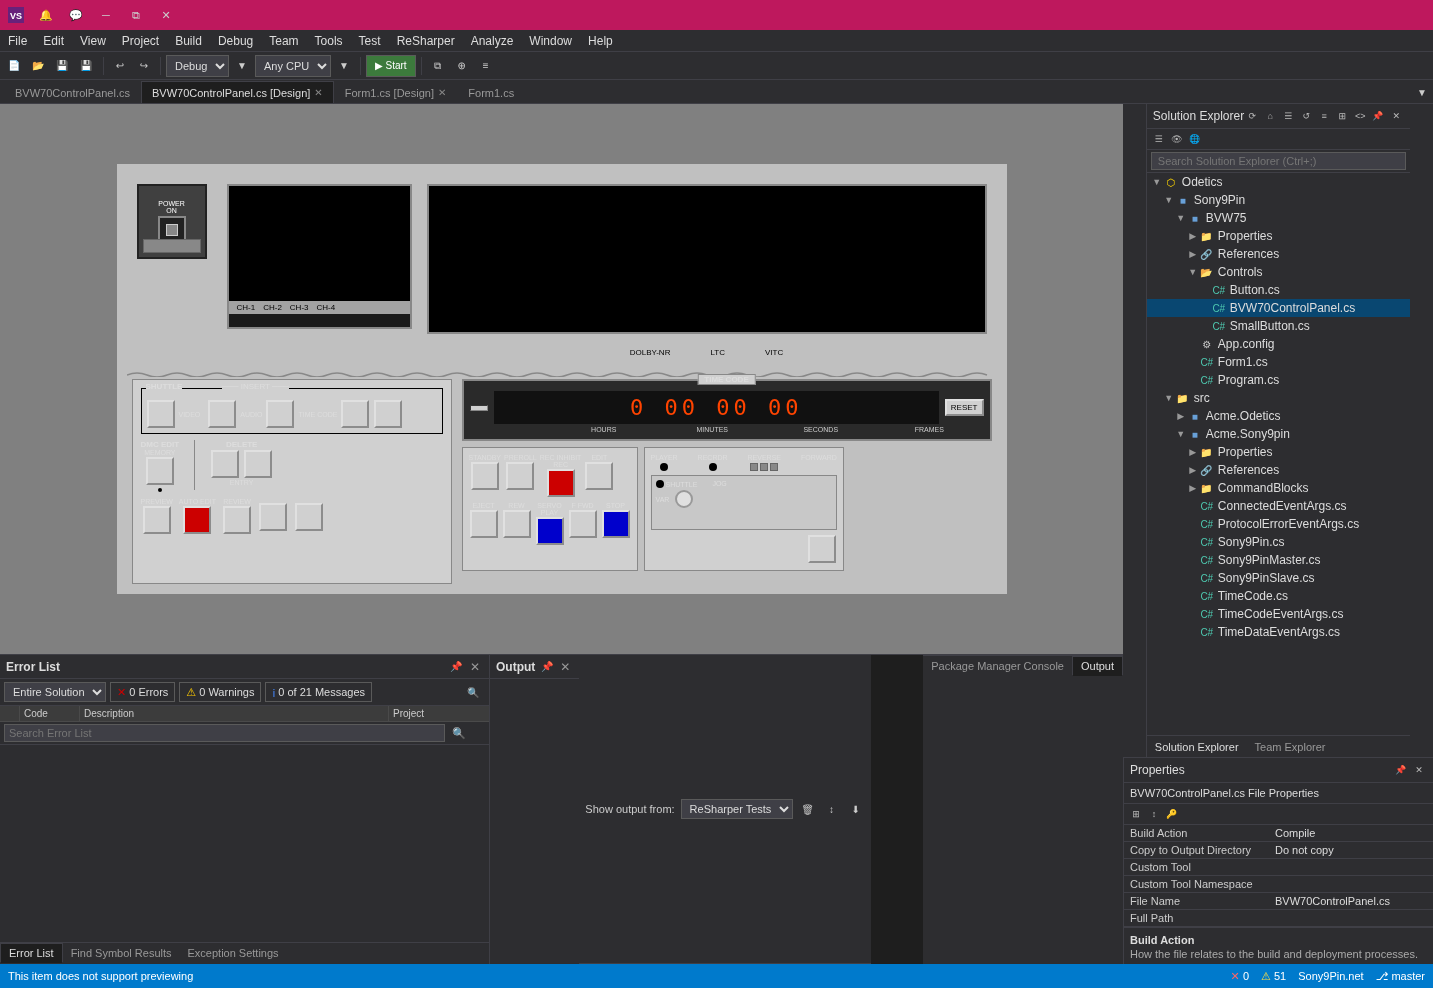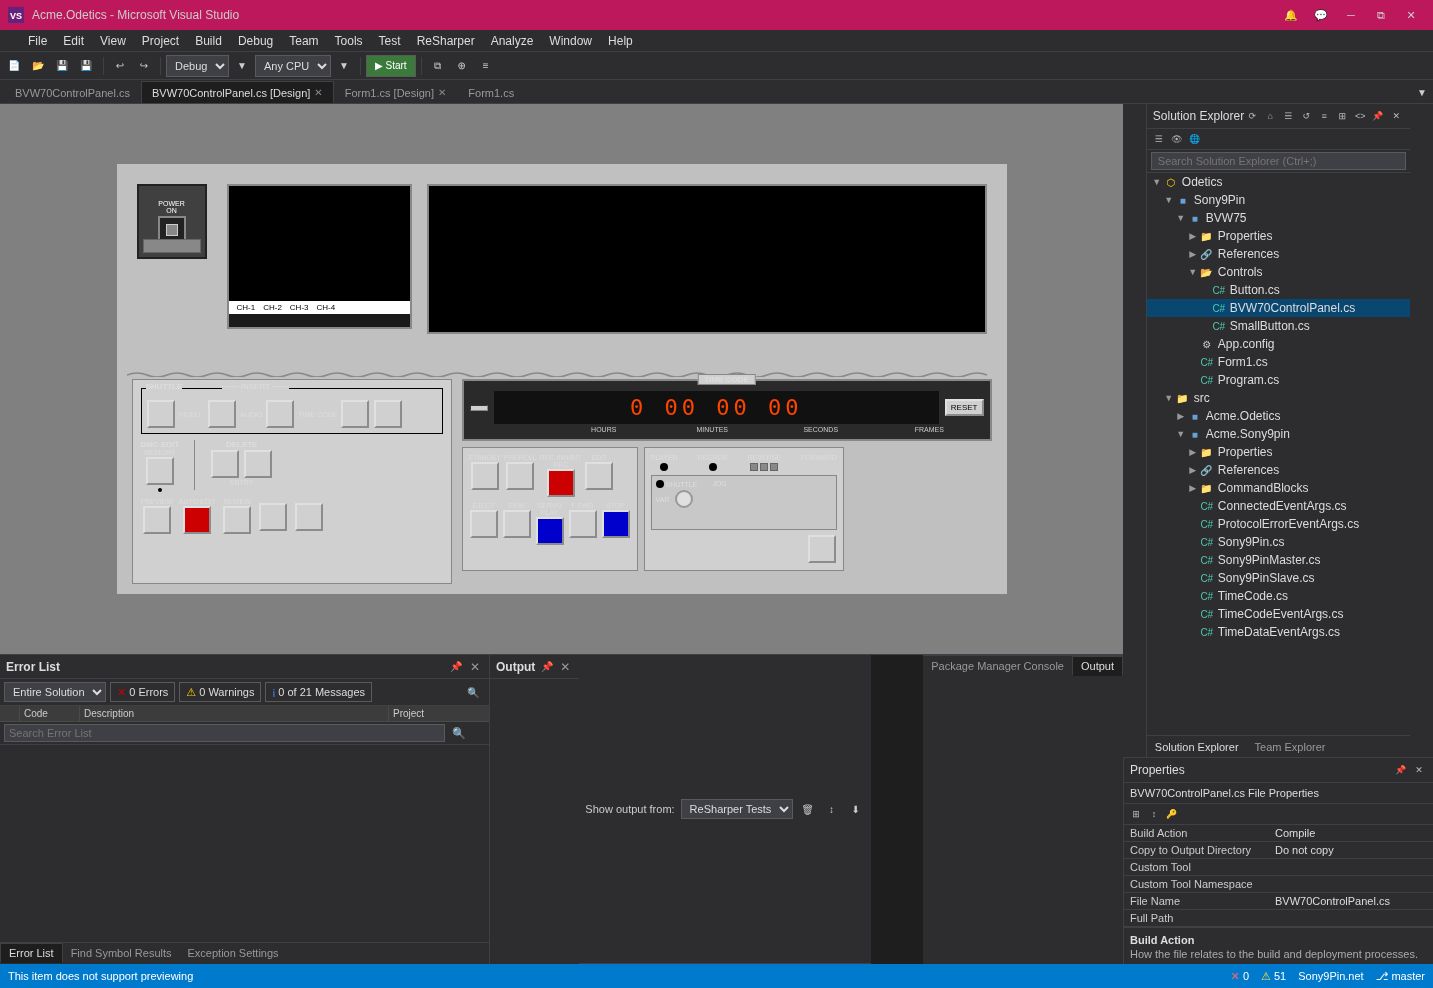--- a/index.html
+++ b/index.html
@@ -6,21 +6,21 @@
     body { font-family: 'Segoe UI', sans-serif; font-size: 11px; background: #2d2d30; color: #ddd; overflow: hidden; width: 1433px; height: 988px; }
 
     
     #titlebar { background: #be185d; height: 30px; display: flex; align-items: center; padding: 0 8px; color: #ccc; font-size: 12px; }
     #titlebar .app-icon { width: 16px; height: 16px; background: #68217a; margin-right: 8px; display: flex; align-items: center; justify-content: center; color: white; font-size: 9px; font-weight: bold; }
     #titlebar .title { flex: 1; }
     #titlebar .win-controls { display: flex; gap: 2px; }
     #titlebar .win-btn { width: 28px; height: 20px; display: flex; align-items: center; justify-content: center; cursor: pointer; color: #ccc; font-size: 11px; }
 
     
-    #menubar { background: #2d2d30; height: 22px; display: flex; align-items: center; padding: 0 20px; border-bottom: 1px solid #3f3f46; }
+    #menubar { background: #2d2d30; height: 22px; display: flex; align-items: center; padding: 0 0; border-bottom: 1px solid #3f3f46; }
     .menu-item { padding: 2px 8px; cursor: pointer; color: #ddd; font-size: 12px; }
 
     
     #toolbar { background: #2d2d30; height: 28px; display: flex; align-items: center; padding: 0 4px; border-bottom: 1px solid #3f3f46; gap: 2px; }
     .tb-btn { width: 22px; height: 22px; background: transparent; border: none; cursor: pointer; display: flex; align-items: center; justify-content: center; color: #ccc; font-size: 10px; }
     .tb-separator { width: 1px; height: 18px; background: #3f3f46; margin: 0 3px; }
     .tb-dropdown { height: 22px; background: #3f3f46; border: 1px solid #5a5a5a; color: #ddd; font-size: 11px; padding: 0 4px; cursor: pointer; }
 
     
     #tabs { background: #2d2d30; height: 24px; display: flex; align-items: flex-end; border-bottom: 1px solid #3f3f46; padding-left: 4px; }
@@ -108,21 +108,20 @@
 </head>
 <body>
 
 <div id="titlebar">
   <div class="app-icon">
     <svg width="14" height="14" viewBox="0 0 14 14">
         <rect width="14" height="14" fill="#68217a"></rect>
         <text x="7" y="11" text-anchor="middle" fill="white" font-size="9" font-weight="bold">VS</text>
       </svg>
   </div>
-  <span class="title">Acme.Odetics - Microsoft Visual Studio</span>
   <div class="win-controls">
     <div class="win-btn">🔔</div>
     <div class="win-btn">💬</div>
     <div class="win-btn">─</div>
     <div class="win-btn">⧉</div>
     <div class="win-btn close">✕</div>
   </div>
 </div>
 
 <div id="menubar">
@@ -196,29 +195,34 @@
         <div class="power-panel" style="position:absolute;left:20px;top:20px;">
           <div class="power-text">POWER<br>ON</div>
           <div class="power-btn">
             <div style="width:12px;height:12px;background:#888;border:1px solid #ccc;"></div>
           </div>
           <div class="power-dropdown"></div>
         </div>
 
         <div style="position:absolute;left:110px;top:20px;width:185px;height:145px;background:#1a1a1a;border:2px solid #888;">
           <div style="background:#000;width:100%;height:115px;"></div>
-          <div style="display:flex;gap:8px;padding:2px 8px;background:#ffffff;">
+          <div style="display:flex;gap:8px;padding:2px 8px;background:#a3a3a3;">
             <span style="font-size:8px;color:#000;">CH-1</span>
             <span style="font-size:8px;color:#000;">CH-2</span>
             <span style="font-size:8px;color:#000;">CH-3</span>
             <span style="font-size:8px;color:#000;">CH-4</span>
           </div>
         </div>
 
         <div style="position:absolute;left:310px;top:20px;right:20px;height:150px;background:#000;border:2px solid #888;"></div>
+        <div style="position:absolute;left:310px;top:178px;right:20px;height:20px;background:#c0c0c0;display:flex;align-items:center;justify-content:center;gap:40px;">
+          <span style="font-size:8px;color:#000;">DOLBY-NR</span>
+          <span style="font-size:8px;color:#000;">LTC</span>
+          <span style="font-size:8px;color:#000;">VITC</span>
+        </div>
 
         <div style="position:absolute;left:10px;right:10px;top:205px;height:8px;overflow:hidden;">
           <svg width="100%" height="8">
               <path d="M0,4 Q10,0 20,4 Q30,8 40,4 Q50,0 60,4 Q70,8 80,4 Q90,0 100,4 Q110,8 120,4 Q130,0 140,4 Q150,8 160,4 Q170,0 180,4 Q190,8 200,4 Q210,0 220,4 Q230,8 240,4 Q250,0 260,4 Q270,8 280,4 Q290,0 300,4 Q310,8 320,4 Q330,0 340,4 Q350,8 360,4 Q370,0 380,4 Q390,8 400,4 Q410,0 420,4 Q430,8 440,4 Q450,0 460,4 Q470,8 480,4 Q490,0 500,4 Q510,8 520,4 Q530,0 540,4 Q550,8 560,4 Q570,0 580,4 Q590,8 600,4 Q610,0 620,4 Q630,8 640,4 Q650,0 660,4 Q670,8 680,4 Q690,0 700,4 Q710,8 720,4 Q730,0 740,4 Q750,8 760,4 Q770,0 780,4 Q790,8 800,4 Q810,0 820,4 Q830,8 840,4 Q850,0 860,4" stroke="#888" stroke-width="1.5" fill="none"></path>
             </svg>
         </div>
 
         <div style="position:absolute;left:15px;top:215px;right:15px;bottom:10px;display:flex;gap:10px;">
 
           <div style="width:320px;background:#d0d0d0;border:1px solid #888;padding:8px;position:relative;">

